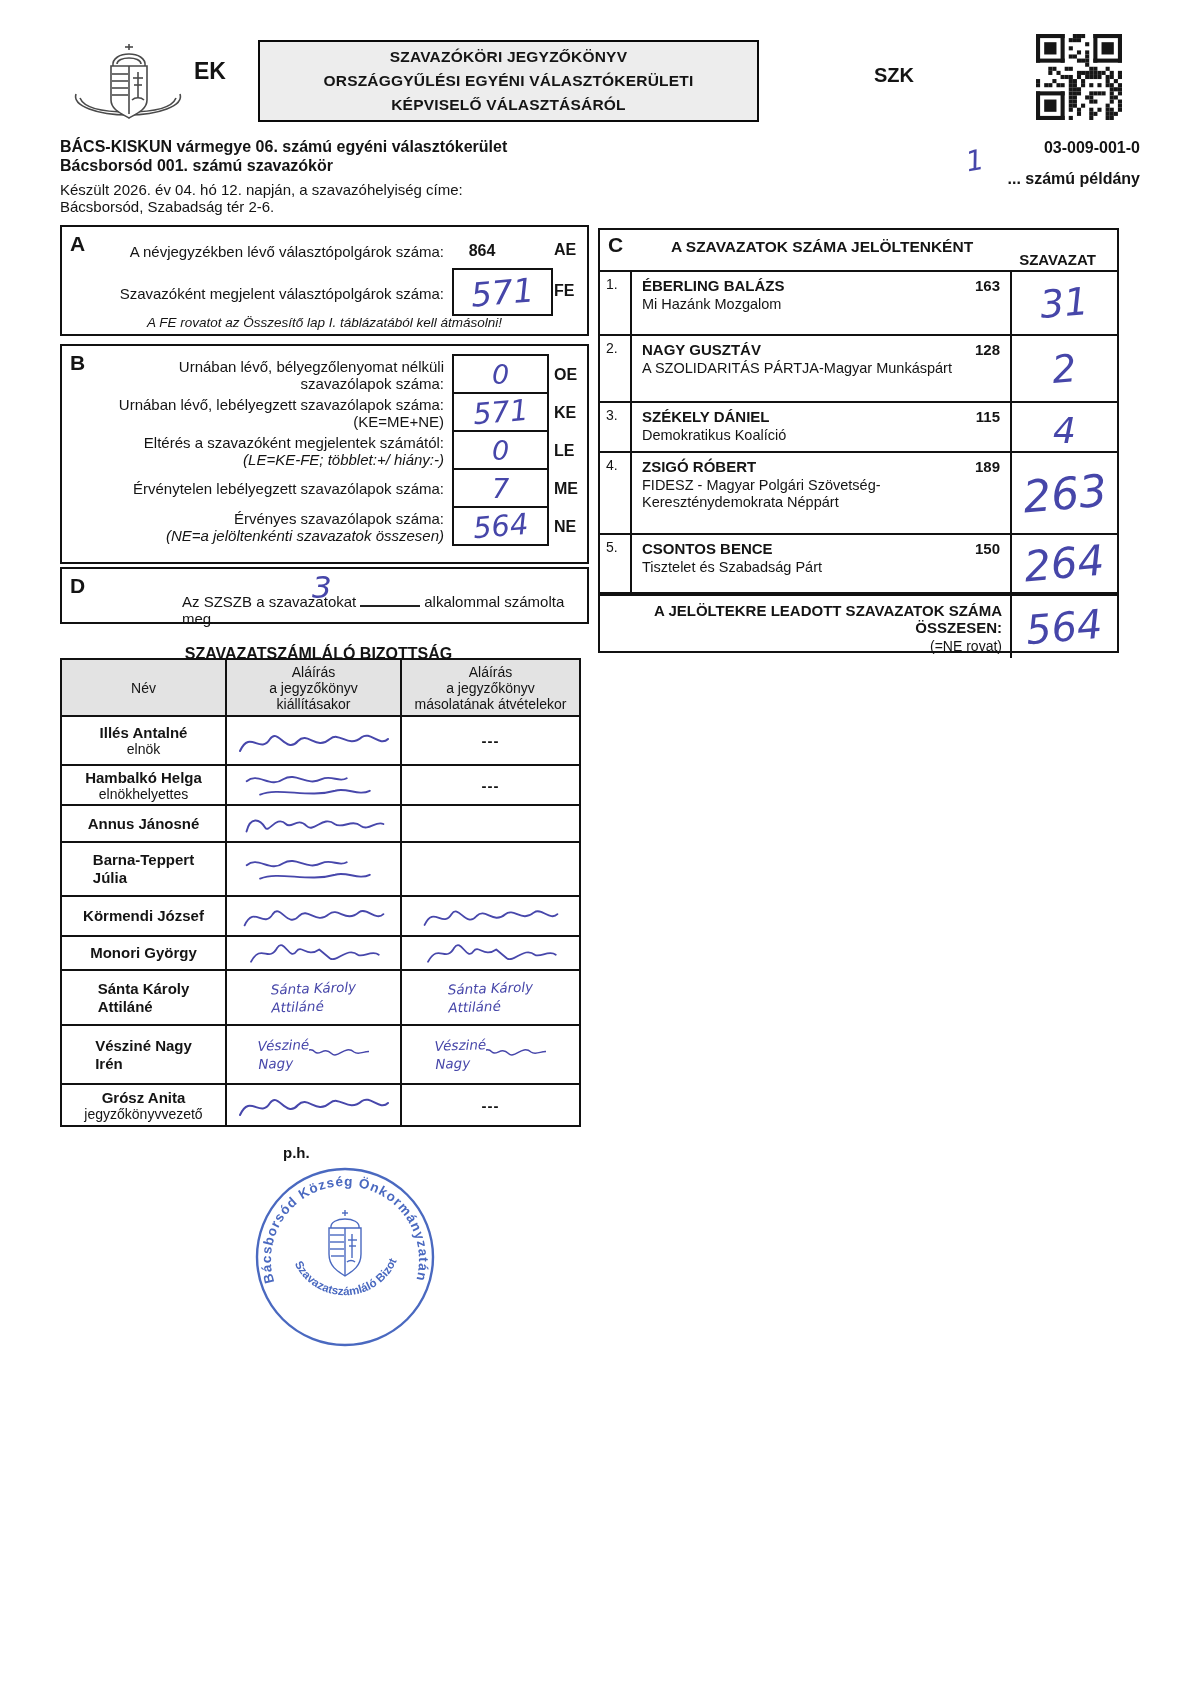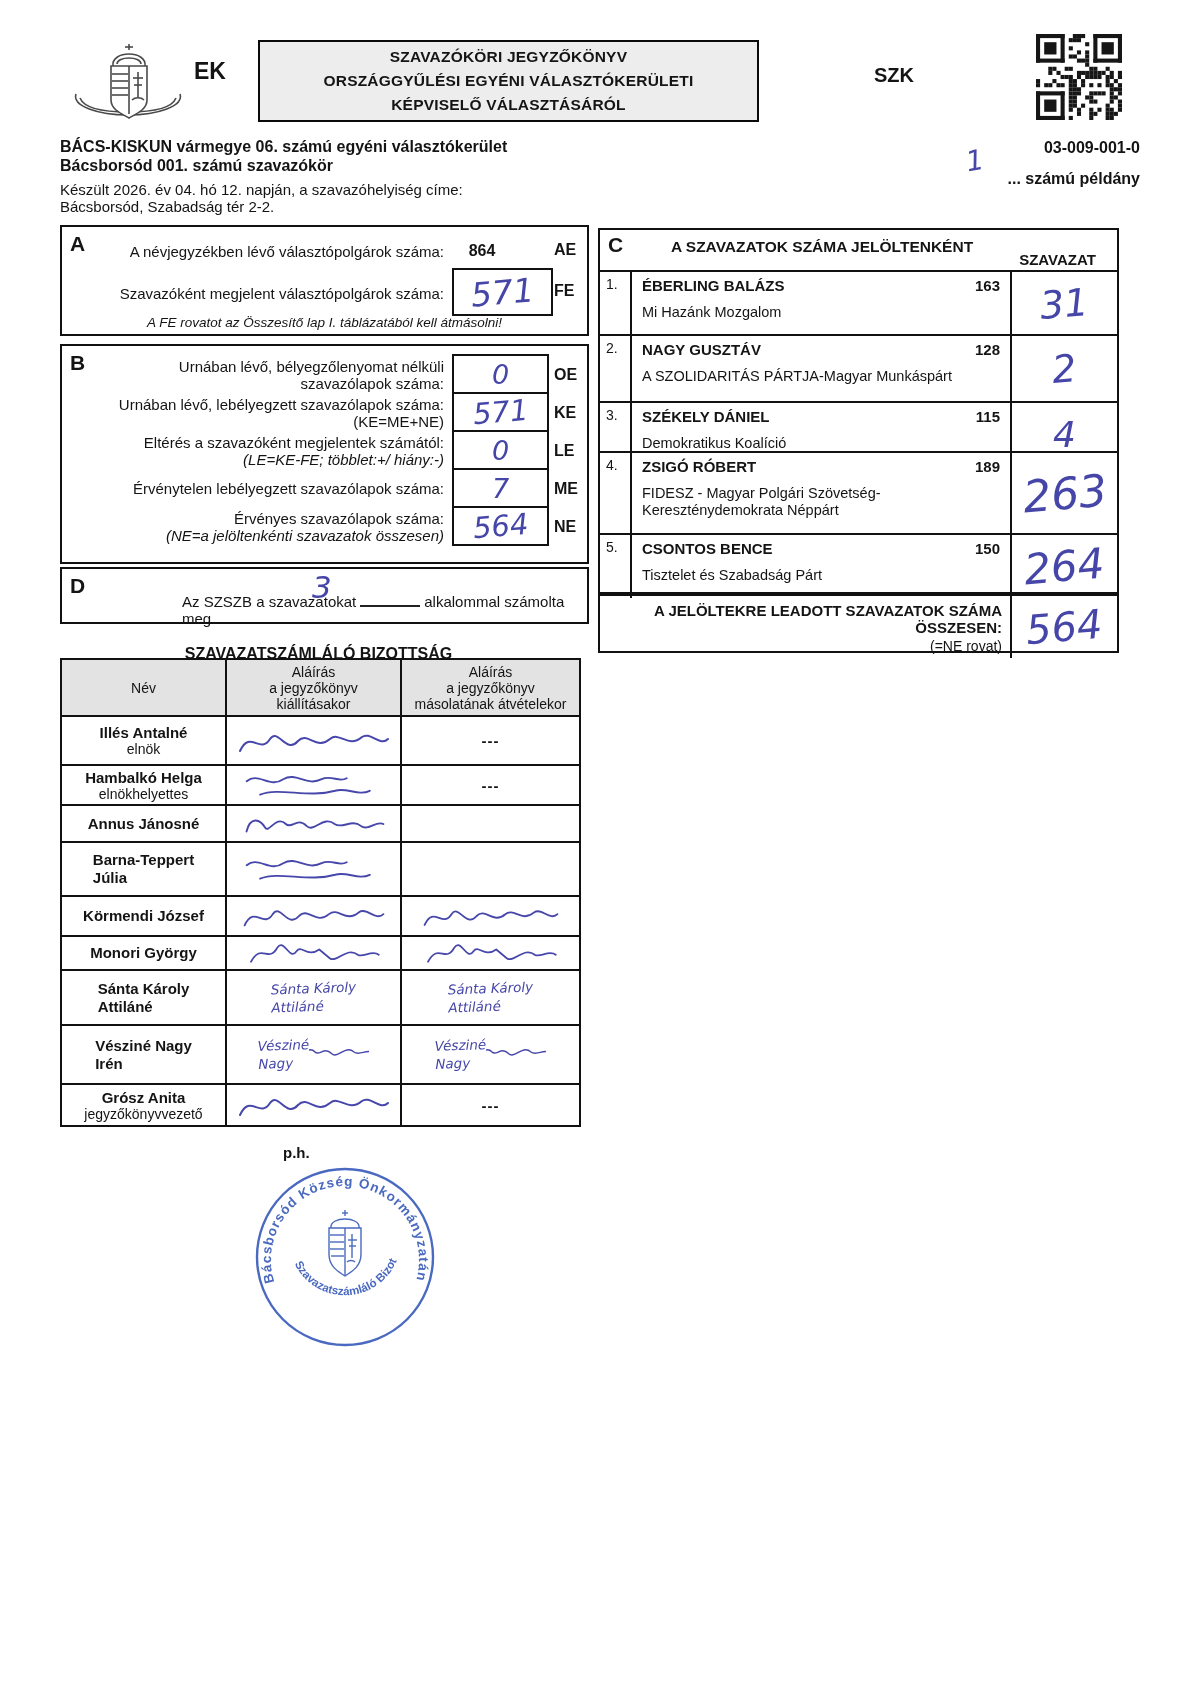--- a/index.html
+++ b/index.html
@@ -50,21 +50,21 @@
   
   .secC{left:598px;top:228px;width:517px;}
   .chead{position:relative;height:40px;border-bottom:2px solid #111;}
   .ctitle{position:absolute;left:32px;right:105px;top:8px;text-align:center;font-weight:bold;font-size:15.5px;}
   .cvh{position:absolute;right:9px;width:101px;bottom:2px;text-align:center;font-weight:bold;font-size:15px;}
   .crow{display:grid;grid-template-columns:32px 380px 105px;border-bottom:2px solid #111;}
   .crow:last-child{border-bottom:none;}
   .cnum{border-right:2px solid #111;font-size:14px;padding:4px 0 0 6px;}
   .cname{border-right:2px solid #111;padding:5px 10px 14px 10px;}
   .cn1{display:flex;justify-content:space-between;font-weight:bold;font-size:15px;}
-  .cparty{font-size:14.5px;margin-top:10px;line-height:17px;}
+  .cparty{font-size:14.5px;margin-top:2px;line-height:17px;}
   .cvote{display:flex;align-items:center;justify-content:center;}
   .ctotal{display:grid;grid-template-columns:412px 105px;}
   .ctlab{border-right:2px solid #111;padding:6px 8px 4px 8px;text-align:right;}
   .ctlab .l1{font-weight:bold;font-size:15px;}
   .ctlab .l2{font-size:14px;margin-top:2px;}
 
   
   .comtitle{left:60px;top:634px;width:517px;text-align:center;font-weight:bold;font-size:16px;margin-top:11px;}
   .comtab{left:60px;top:658px;width:517px;border:2px solid #111;}
   .trow{display:grid;grid-template-columns:165px 175px 177px;border-bottom:2px solid #111;}
@@ -264,21 +264,21 @@
     </svg>
 
   <div class="abs district">
     <div>BÁCS-KISKUN vármegye 06. számú egyéni választókerület</div>
     <div>Bácsborsód 001. számú szavazókör</div>
   </div>
   <div class="abs code">03-009-001-0</div>
 
   <div class="abs made">
     <div>Készült 2026. év 04. hó 12. napján, a szavazóhelyiség címe:</div>
-    <div>Bácsborsód, Szabadság tér 2-2.</div>
+    <div>Bácsborsód, Szabadság tér 2-6.</div>
   </div>
   <div class="abs hand" style="left:966px;top:144px;font-size:28px;transform:rotate(-10deg)">1</div>
   <div class="abs copylab">... számú példány</div>
 
   <div class="abs frame secA">
     <span class="letter">A</span>
     <div class="lab" style="left:52px;top:16px">A névjegyzékben lévő választópolgárok száma:</div>
     <div class="abs b ctr" style="left:390px;top:15px;width:60px;font-size:16px">864</div>
     <div class="code2" style="top:14px">AE</div>
     <div class="lab" style="left:52px;top:58px">Szavazóként megjelent választópolgárok száma:</div>

